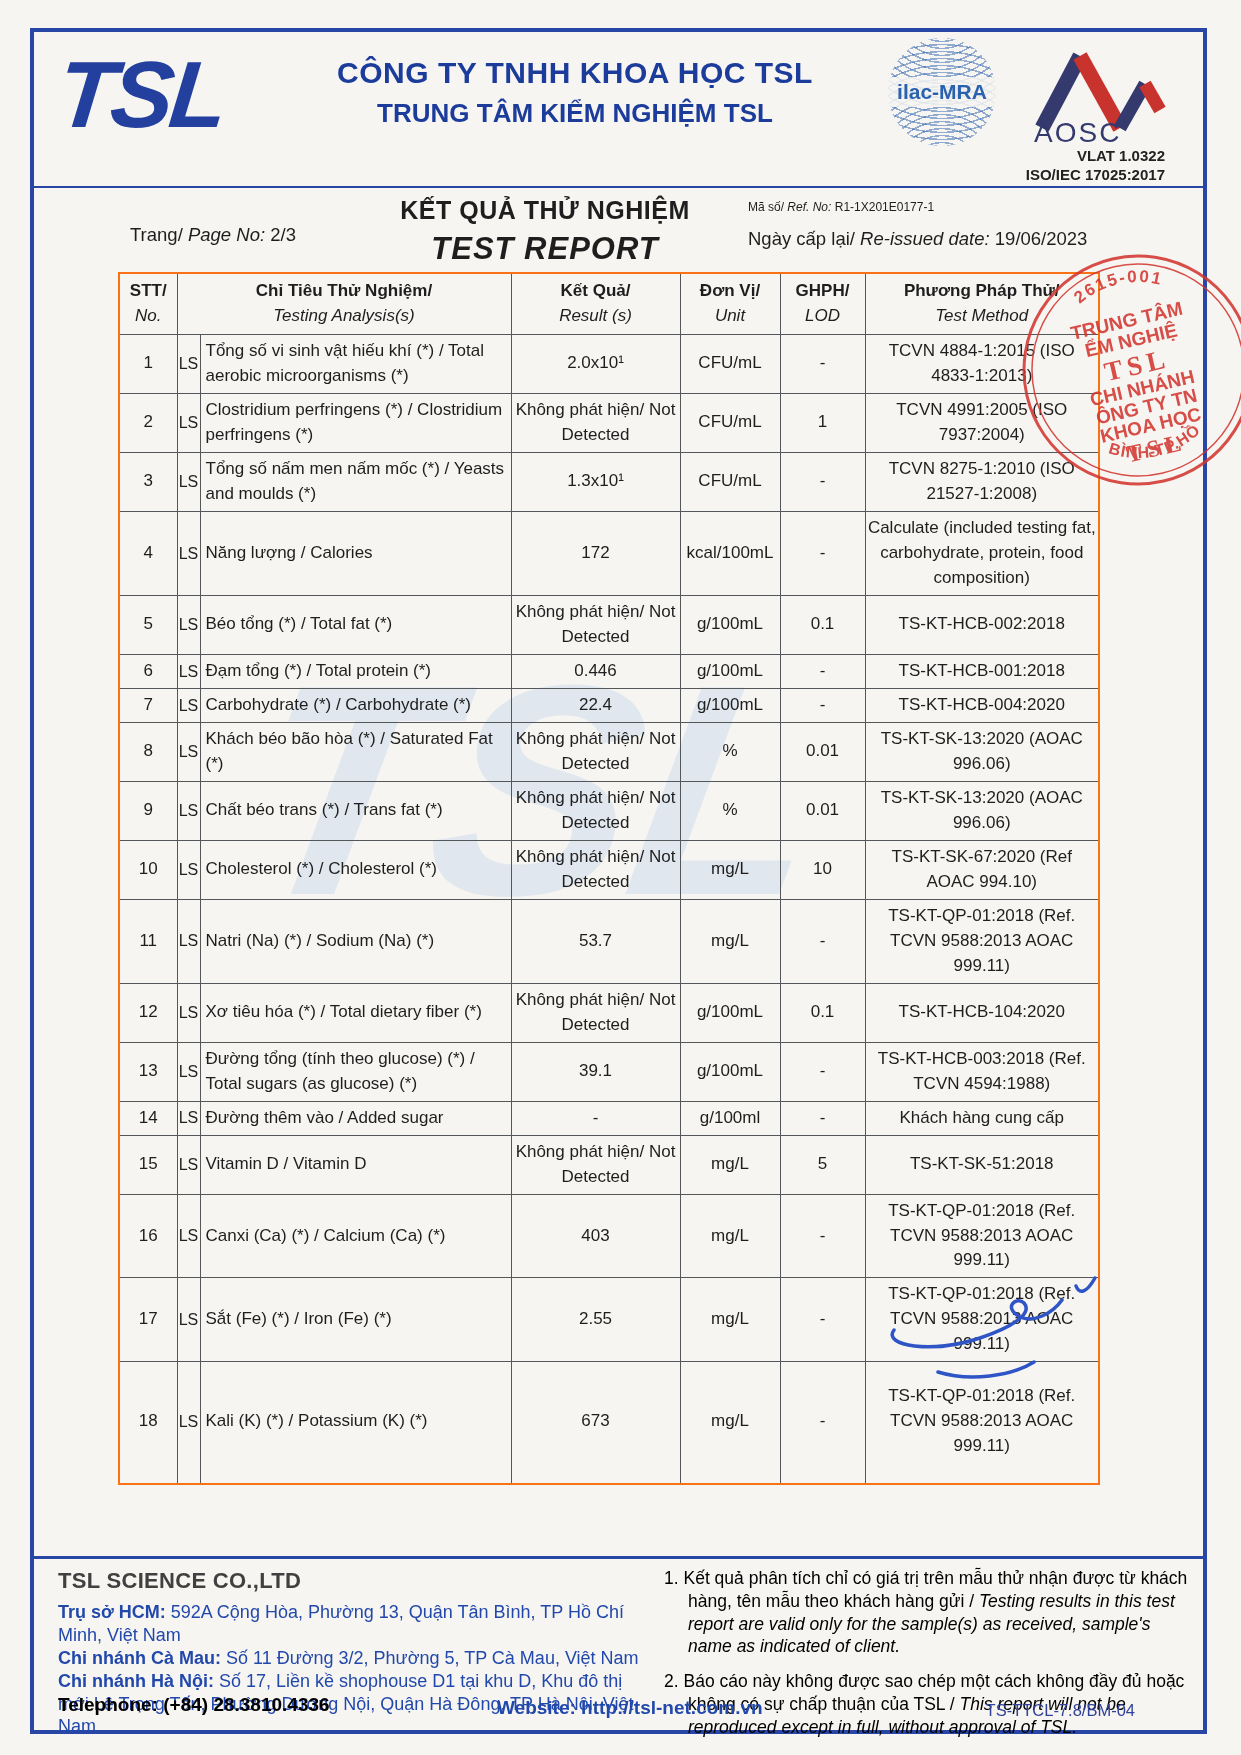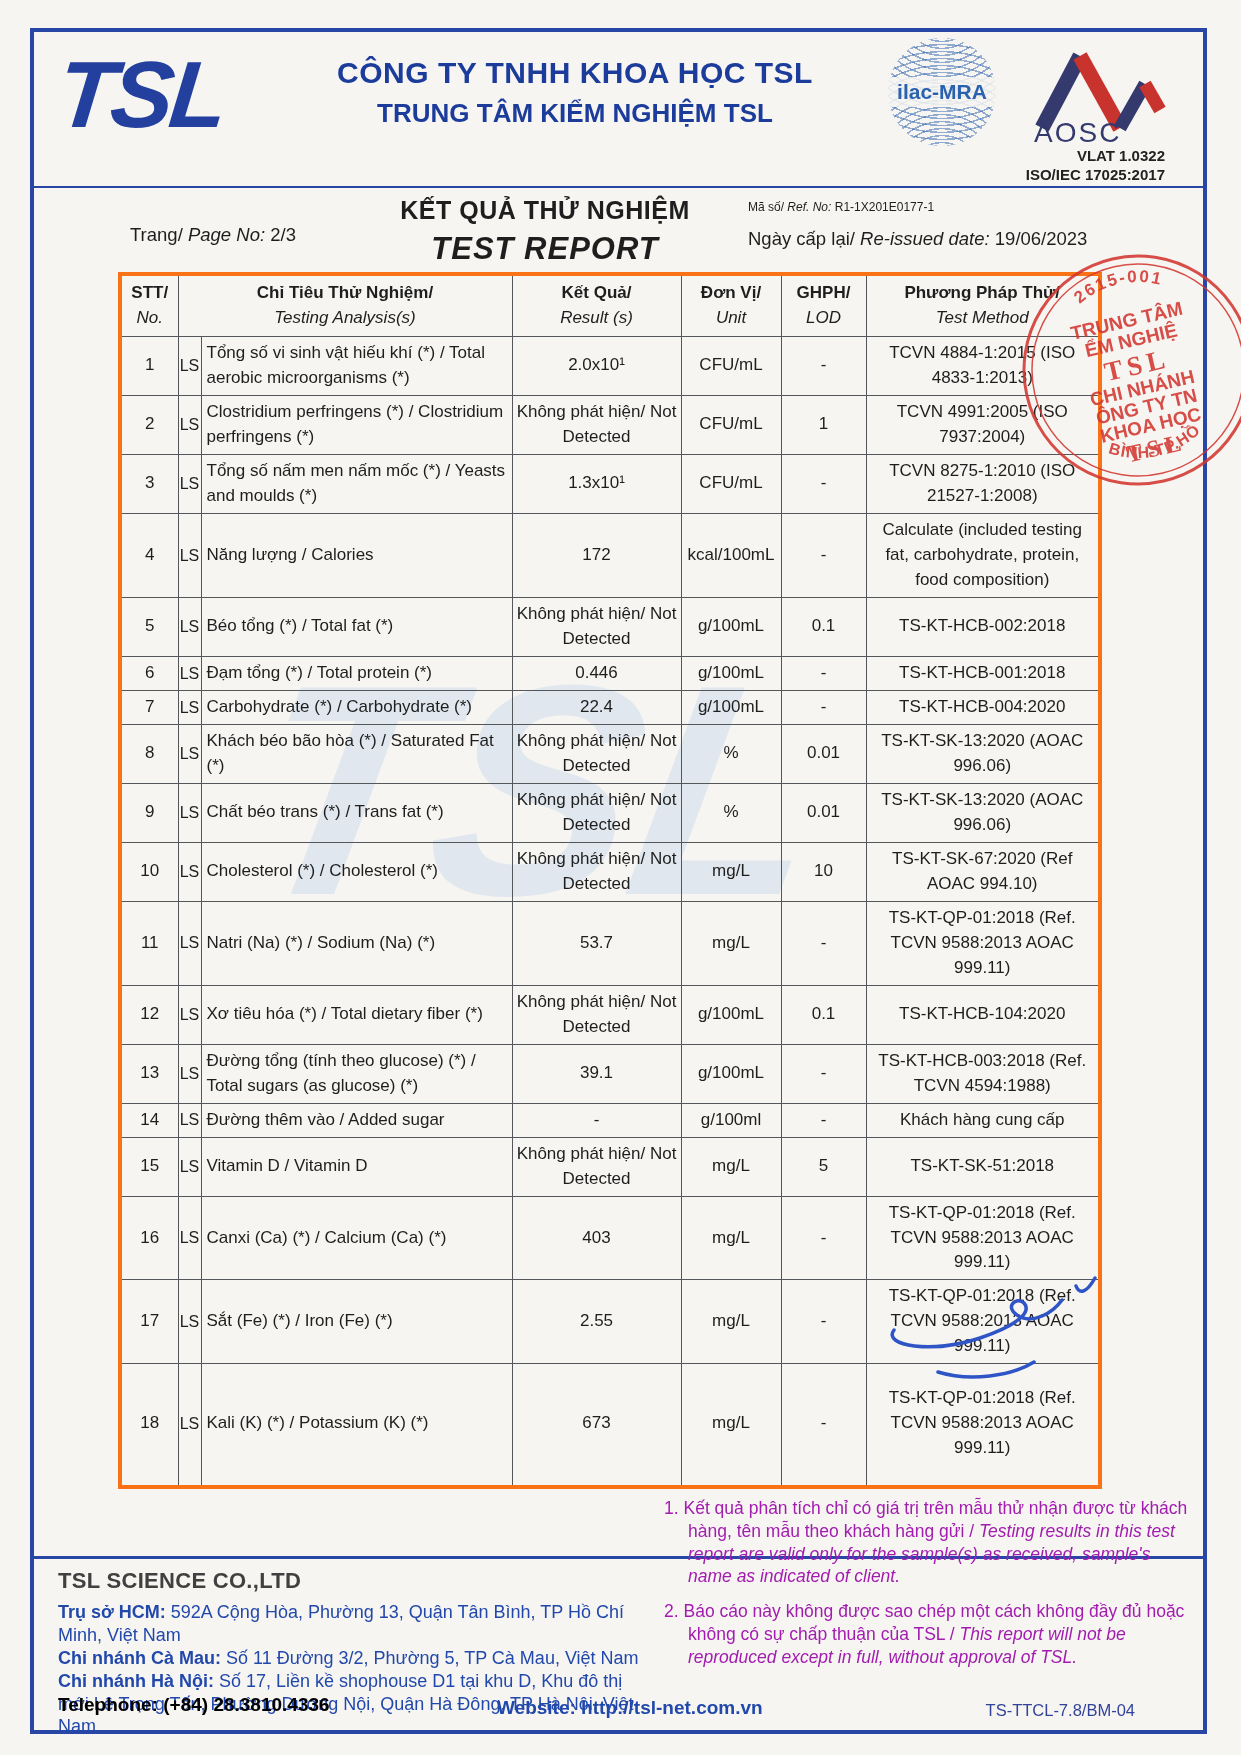--- a/index.html
+++ b/index.html
@@ -32,40 +32,40 @@
   .date-line{left:748px;top:228px;font-size:18.5px;}
   .it{font-style:italic;}
   
   .watermark{left:255px;top:640px;font-size:300px;font-weight:900;font-style:italic;
              color:rgba(125,168,220,.17);transform:skewX(-10deg);z-index:0;line-height:1;}
   
   .tbl-wrap{left:118px;top:272px;z-index:1;}
   table{border-collapse:collapse;table-layout:fixed;width:980px;font-size:17px;}
   td{border:1px solid #54575a;text-align:center;vertical-align:middle;
      line-height:1.47;padding:4px 2px;background:transparent;}
-  table{border:4px solid #f97316;}
+  table{border:2px solid #f97316;}
   thead td{padding:5px 2px;}
   thead .vi{font-weight:bold;}
   thead .en{font-style:italic;}
   td.c-name{text-align:left;padding-left:5px;}
   td.c-tag{font-size:16px;padding:0;border-right:1px dotted #8a8d90;}
   tbody tr:last-child td{padding-top:22px;padding-bottom:24px;}
   
   .stamp{left:1018px;top:250px;width:240px;height:240px;transform:rotate(-13deg);opacity:.88;z-index:6;}
   .stamp text{fill:#d23730;font-weight:bold;font-family:"Liberation Sans","DejaVu Sans",sans-serif;}
   .stamp .serif{font-family:"Liberation Serif","DejaVu Serif",serif;letter-spacing:5px;}
   
   .sign{left:880px;top:1272px;z-index:5;}
   
   .footer-rule{left:34px;top:1556px;width:1169px;height:3px;background:#2746a6;}
   .footer-left{left:58px;top:1567px;width:594px;color:#2148aa;font-size:18px;line-height:1.24;}
   .footer-left .co{font-size:22px;font-weight:bold;color:#404040;letter-spacing:.3px;margin-bottom:7px;}
   .footer-left p{margin:1px 0;}
   .footer-left b{font-weight:bold;}
-  .footer-right{left:664px;top:1497px;width:524px;color:#a21caf;font-size:17.5px;line-height:1.3;}
+  .footer-right{left:664px;top:1567px;width:524px;color:#000000;font-size:17.5px;line-height:1.3;}
   .footer-right p{margin:0 0 12px 0;padding-left:24px;text-indent:-24px;}
   .phone{left:58px;top:1694px;font-size:19px;font-weight:bold;color:#000000;}
   .website{left:497px;top:1697px;font-size:19px;font-weight:bold;color:#2148aa;}
   .website .url{}
   .form-code{left:940px;top:1701px;width:195px;text-align:right;font-size:16.5px;color:#32439a;}
 </style>
 </head>
 <body>
 
 <div class="page">

